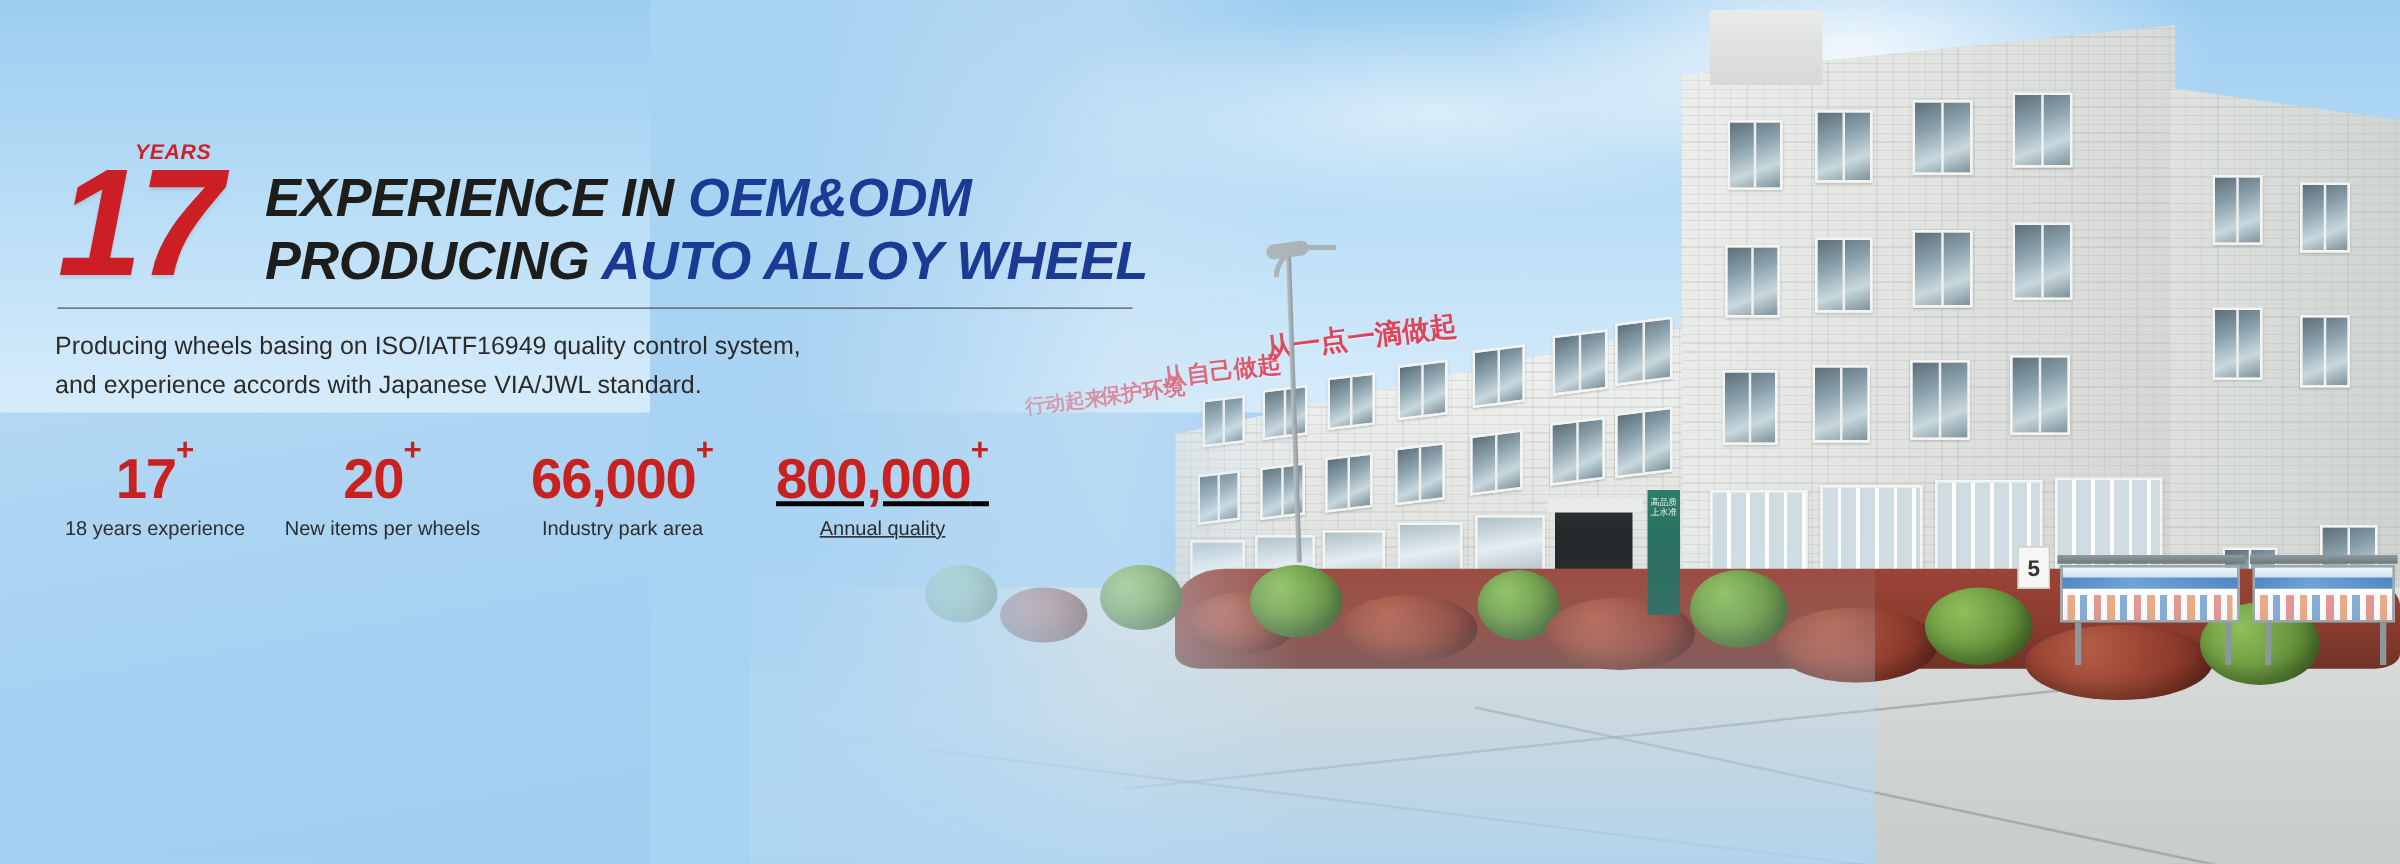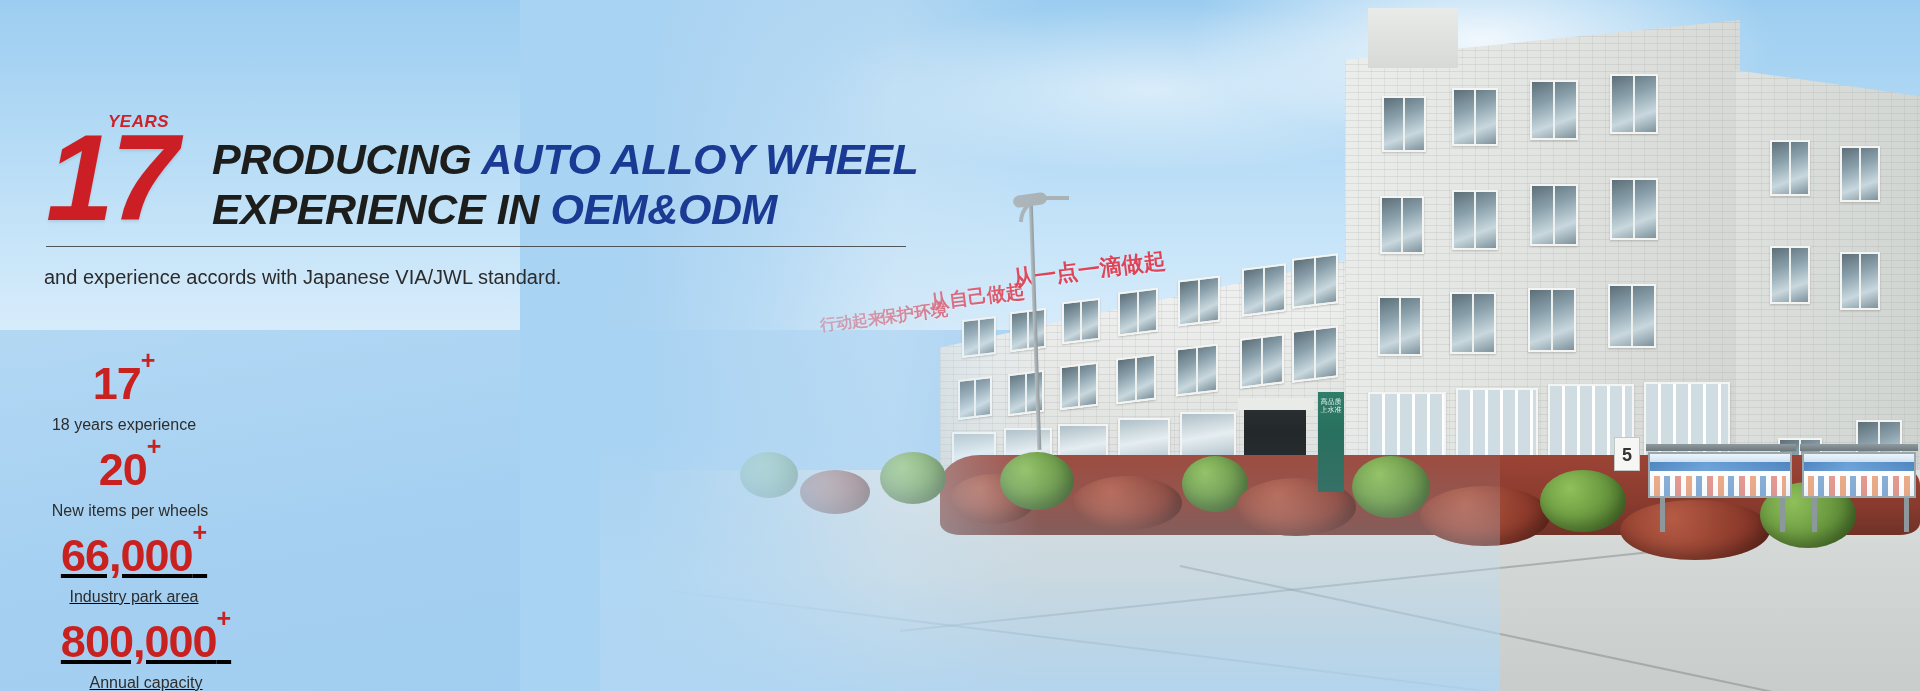--- a/index.html
+++ b/index.html
@@ -212,36 +212,36 @@
   }
 
   .para {
     position:absolute; left:44px; top:262px;
     font-size:20px; line-height:31px; color:#2b2b2b;
     font-weight:400;
   }
 
   .stats {
     position:absolute; left:36px; top:348px;
-    display:flex; align-items:flex-start;flex-direction:column;
+    display:flex; align-items:flex-start;
   }
   .stat { text-align:center; padding:0 14px; }
   .stat .num {
     color:#c9211f; font-size:45px; line-height:52px; font-weight:700;
     letter-spacing:-1px; white-space:nowrap;
   }
   .stat .num sup {
     font-size:25px; font-weight:700; top:-.55em; position:relative; letter-spacing:0;
   }
   .stat .lbl {
     margin-top:6px; font-size:16px; color:#2d2d2d; white-space:nowrap;
   }
   .stat.s1{ width:176px; }
   .stat.s2{ width:188px;text-align:center; }
-  .stat.s3{ width:196px;text-decoration:underline; }
+  .stat.s3{ width:196px; }
   .stat.s4{ width:220px;text-decoration:underline; }
 </style>
 </head>
 <body>
 
 <div class="banner">
 
   <div class="photo">
     <div class="sky"></div>
 
@@ -368,47 +368,48 @@
 
   <div class="content">
 
     <div class="headline-row">
       <div class="big17-wrap">
         <div class="years">YEARS</div>
         <div class="big17">17</div>
       </div>
       <div class="head-lines">
         <div class="hl">
+          <span class="dark">EXPERIENCE IN </span><span class="blue">OEM&amp;ODM</span>
+        </div>
+        <div class="hl">
           <span class="dark">PRODUCING </span><span class="blue">AUTO ALLOY WHEEL</span>
         </div>
-        <div class="hl">
-          <span class="dark">EXPERIENCE IN </span><span class="blue">OEM&amp;ODM</span>
-        </div>
       </div>
     </div>
 
     <div class="divider"></div>
 
     <div class="para">
+      <div>Producing wheels basing on ISO/IATF16949 quality control system,</div>
       <div>and experience accords with Japanese VIA/JWL standard.</div>
     </div>
 
     <div class="stats">
       <div class="stat s1">
         <div class="num"><span>17</span><sup>+</sup></div>
         <div class="lbl">18 years experience</div>
       </div>
       <div class="stat s2">
         <div class="num"><span>20</span><sup>+</sup></div>
         <div class="lbl">New items per wheels</div>
       </div>
       <div class="stat s3">
         <div class="num"><span>66,000</span><sup>+</sup></div>
         <div class="lbl">Industry park area</div>
       </div>
       <div class="stat s4">
         <div class="num"><span>800,000</span><sup>+</sup></div>
-        <div class="lbl">Annual capacity</div>
+        <div class="lbl">Annual quality</div>
       </div>
     </div>
 
   </div>
 </div>
 
 </body></html>

